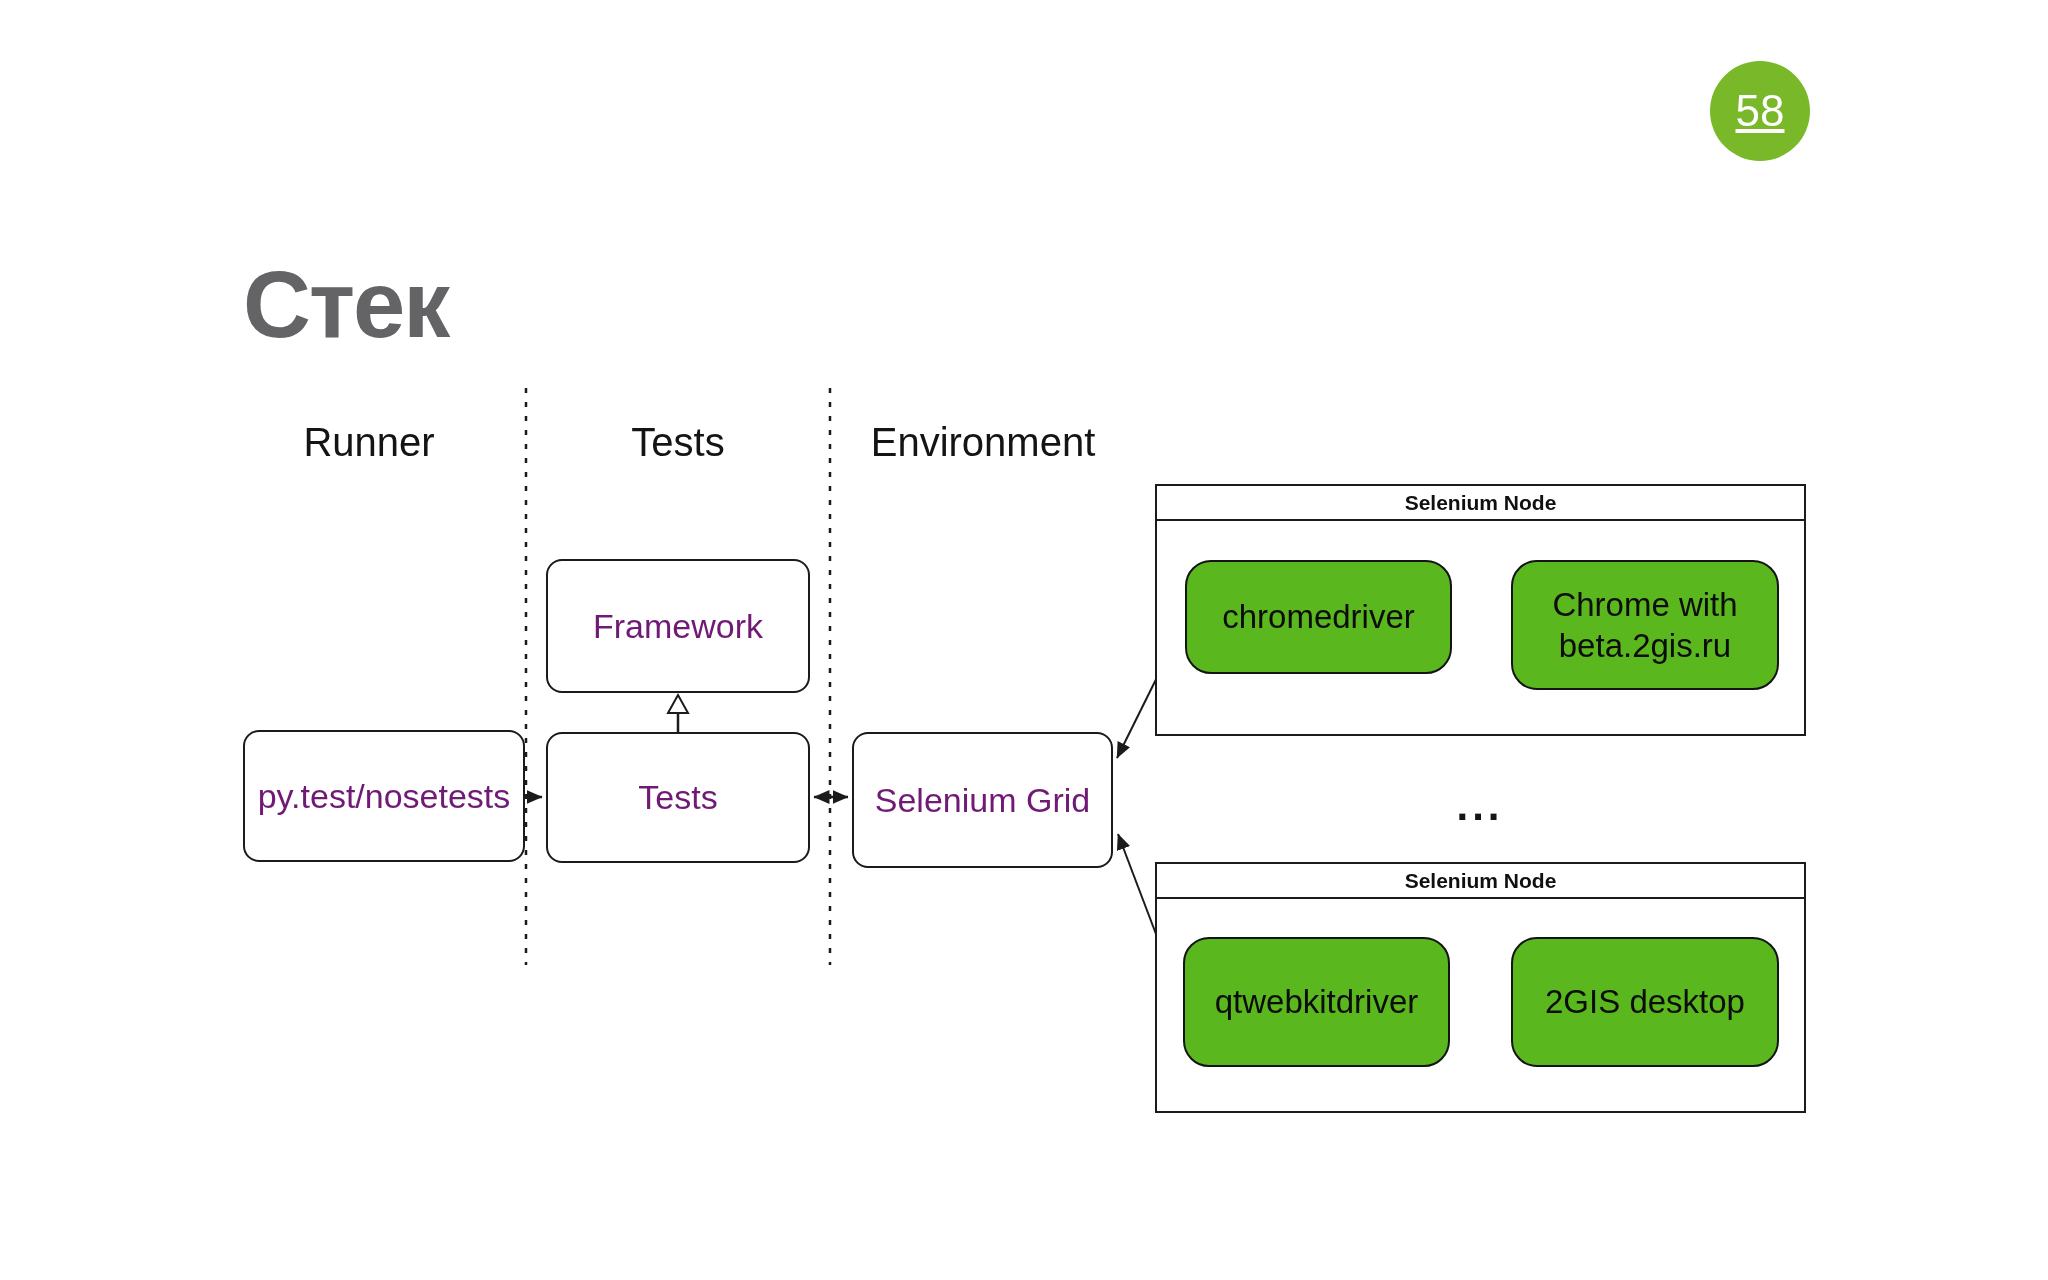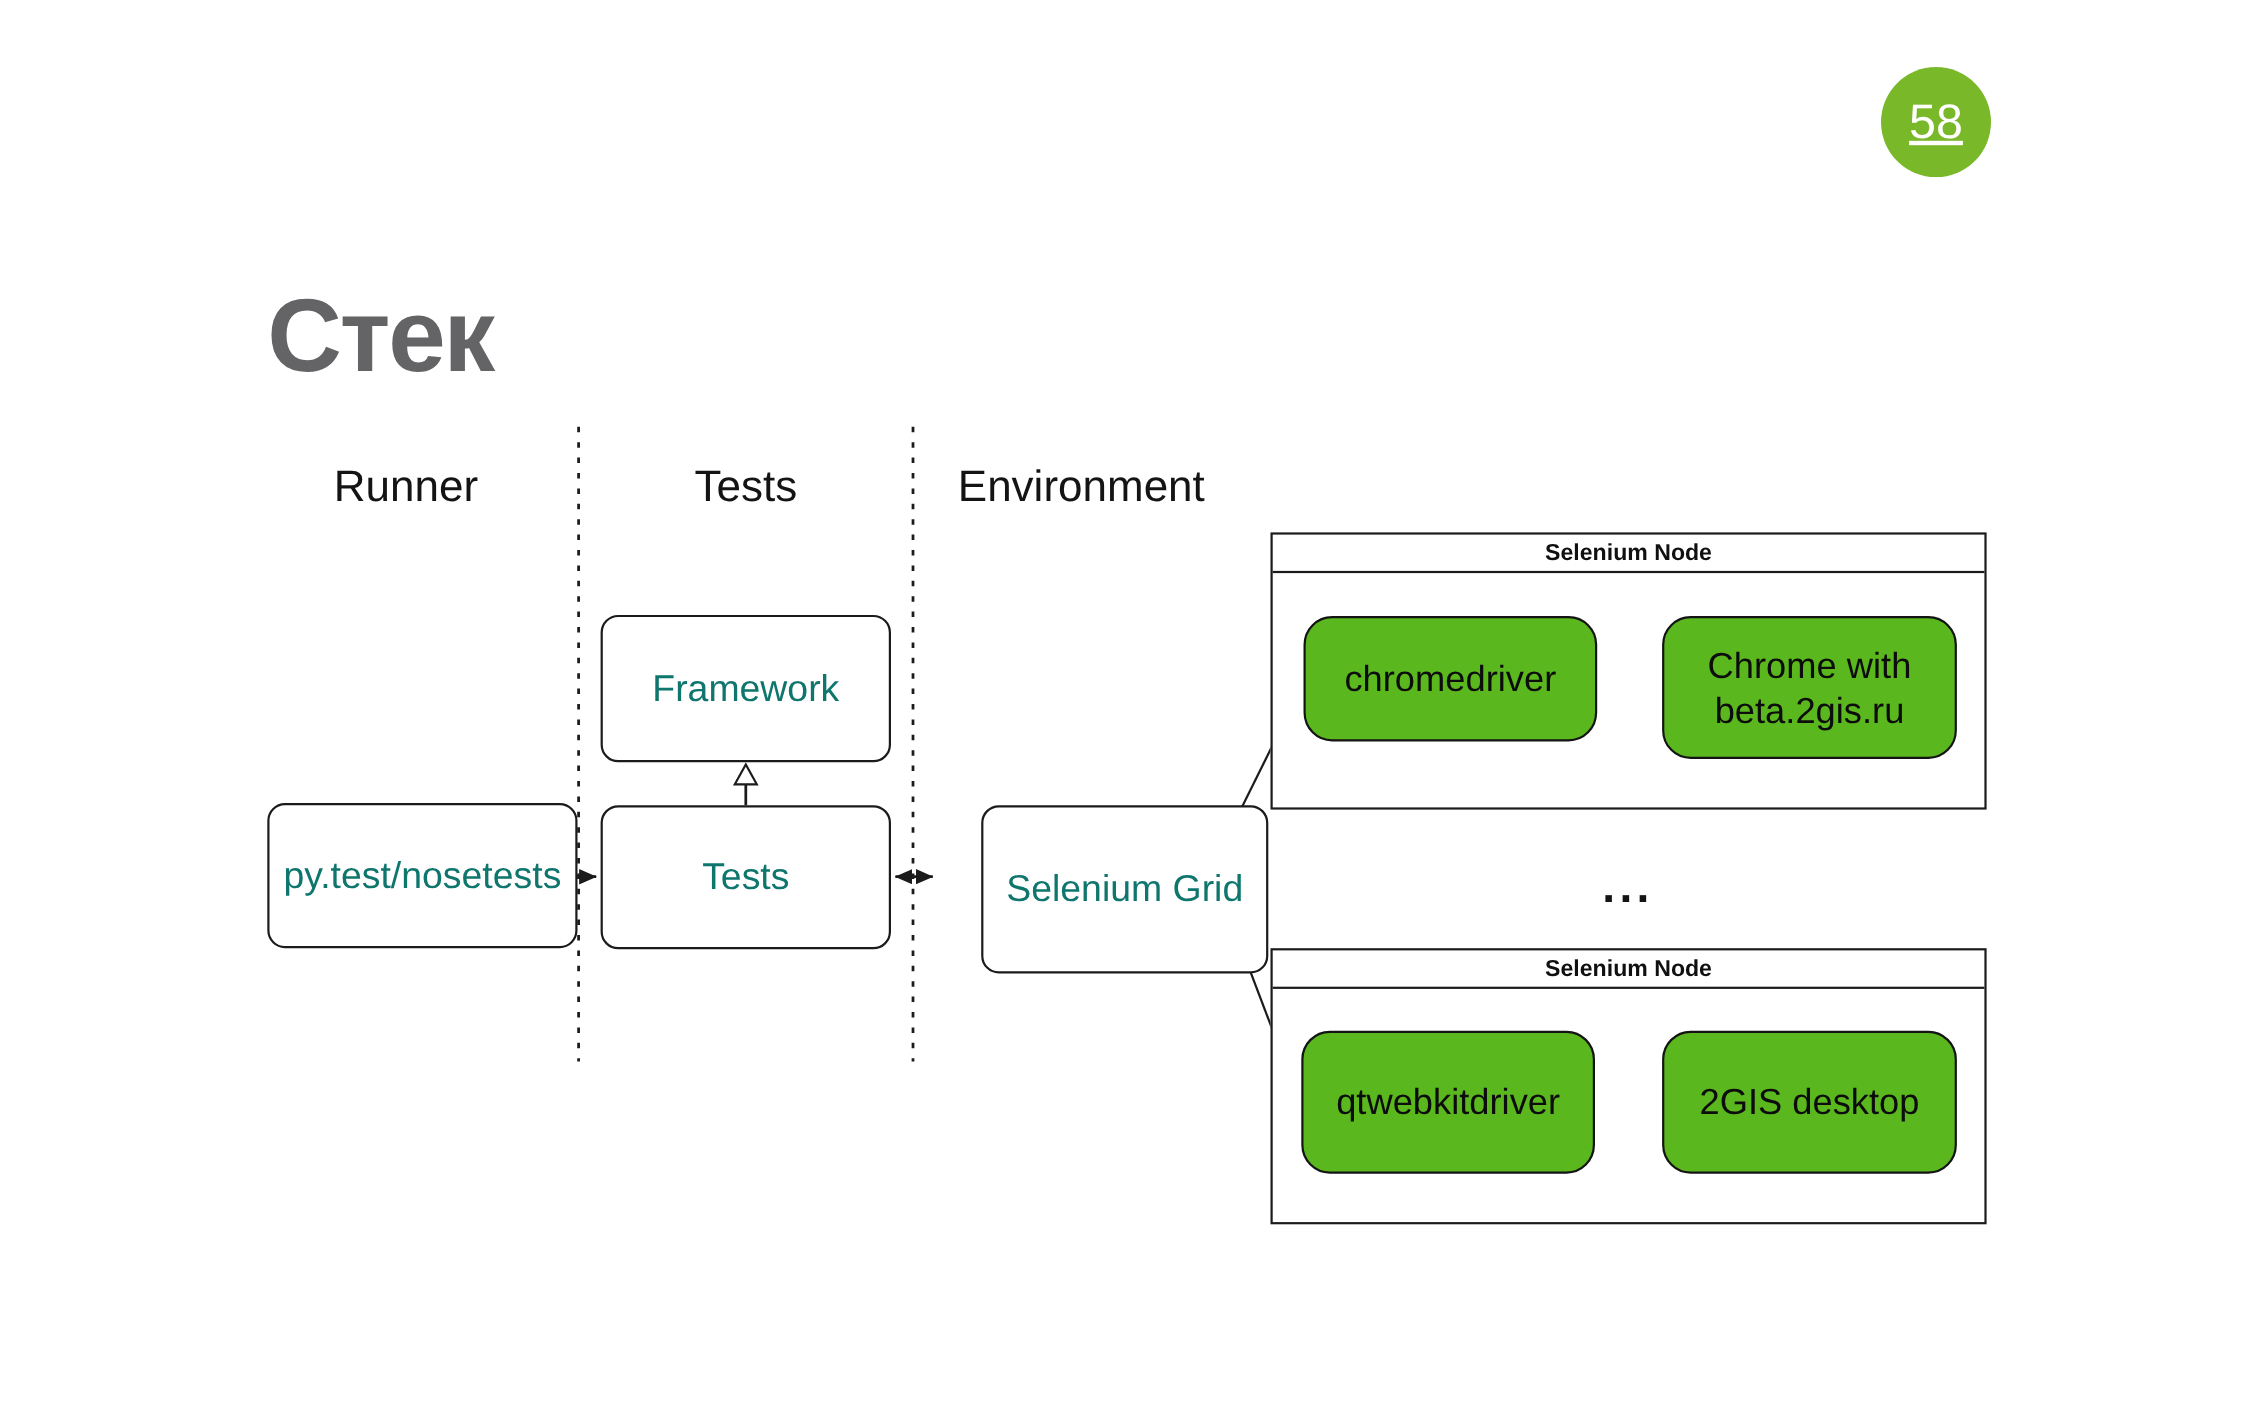--- a/index.html
+++ b/index.html
@@ -56,21 +56,21 @@
   }
 
   
   .node-box {
     position: absolute;
     background: #ffffff;
     border: 2.5px solid #1b1b1b;
     border-radius: 16px;
     display: flex; align-items: center; justify-content: center;
     font-size: 34px;
-    color: #0f766e;
+    color: #701a75;
     text-align: center;
     white-space: nowrap;
     box-sizing: border-box;
   }
 
   
   .group {
     position: absolute;
     background: #ffffff;
     border: 2px solid #1b1b1b;
@@ -144,21 +144,21 @@
     <polygon points="678,695 668,713 688,713" fill="#ffffff" stroke="#1b1b1b" stroke-width="2"></polygon>
   </svg>
 
   <div class="lane-label" style="left:369px">Runner</div>
   <div class="lane-label" style="left:678px">Tests</div>
   <div class="lane-label" style="left:983px">Environment</div>
 
   <div class="node-box" style="left:243px; top:730px; width:282px; height:132px;">py.test/nosetests</div>
   <div class="node-box" style="left:546px; top:559px; width:264px; height:134px;">Framework</div>
   <div class="node-box" style="left:546px; top:732px; width:264px; height:131px;">Tests</div>
-  <div class="node-box" style="left:852px; top:732px; width:261px; height:153px;margin-left:40px;">Selenium Grid</div>
+  <div class="node-box" style="left:852px; top:732px; width:261px; height:136px;">Selenium Grid</div>
 
   <div class="group" style="left:1155px; top:484px; width:651px; height:252px;">
     <div class="group-header">Selenium Node</div>
   </div>
   <div class="green-box" style="left:1185px; top:560px; width:267px; height:114px;">chromedriver</div>
   <div class="green-box" style="left:1511px; top:560px; width:268px; height:130px;">Chrome with beta.2gis.ru</div>
 
   <div class="ellipsis">...</div>
 
   <div class="group" style="left:1155px; top:862px; width:651px; height:251px;">

